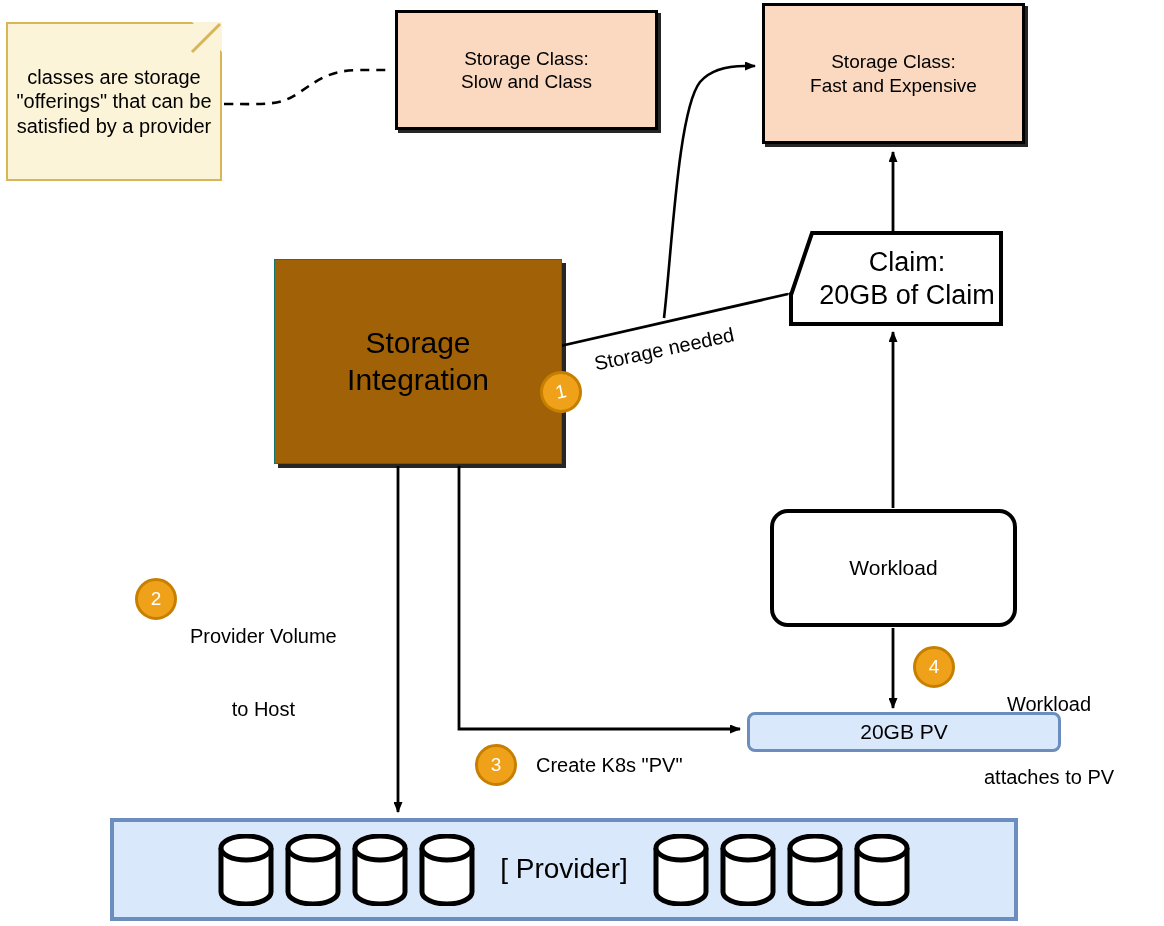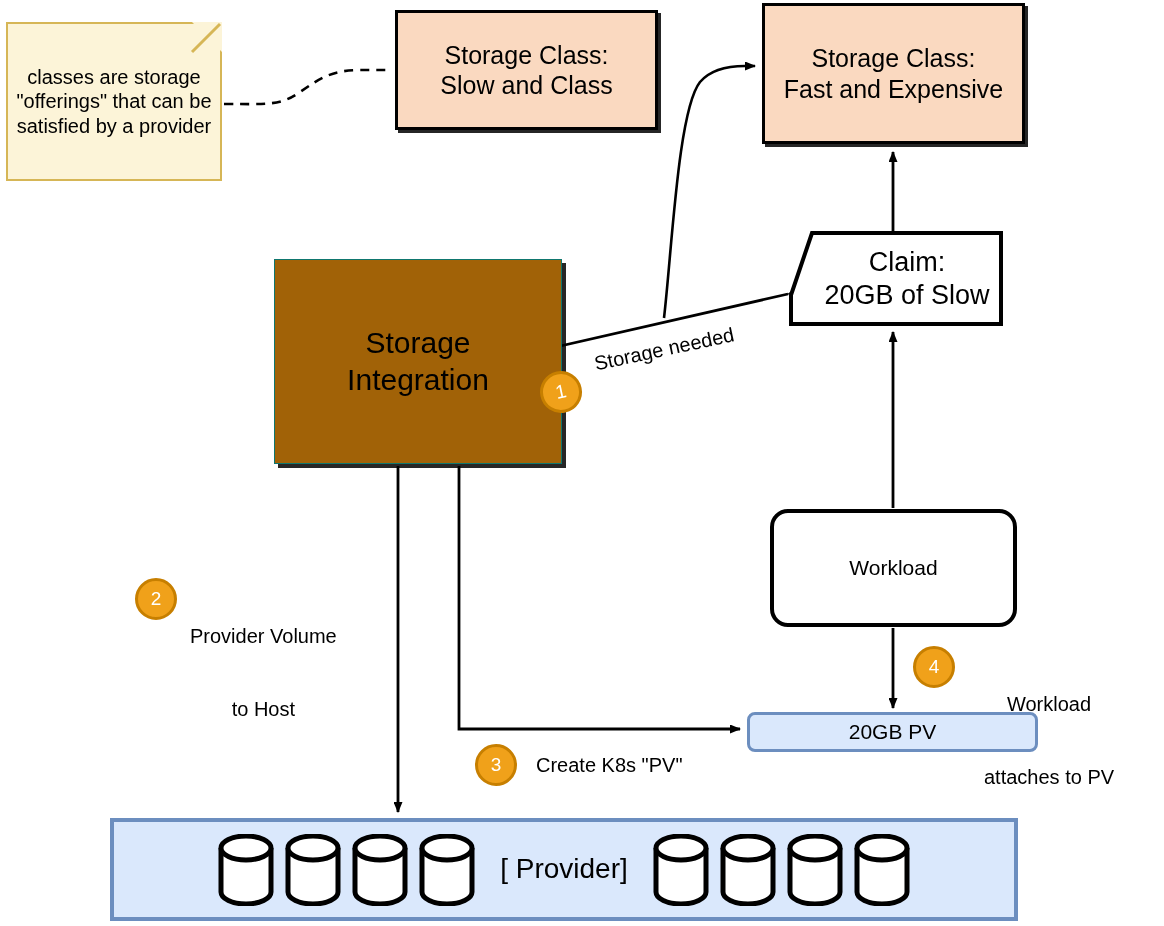--- a/index.html
+++ b/index.html
@@ -54,21 +54,21 @@
   #sticky-note .fold-line {
     position: absolute;
     right: -3px; top: -3px;
     width: 34px; height: 34px;
   }
 
   
   .orange-box {
     background: #fad9c0;
     border: 3px solid #000000;
-    font-size: 25px;
+    font-size: 19px;
     box-shadow: 3px 3px 0 rgba(0,0,0,0.85);
   }
   #storage-class-slow { left: 395px; top: 10px; width: 263px; height: 120px; }
   #storage-class-fast { left: 762px; top: 3px; width: 263px; height: 141px; }
 
   
   #storage-integration {
     left: 274px; top: 259px; width: 288px; height: 205px;
     background: #a16207;
     border: 1px solid #0f766e;
@@ -91,21 +91,21 @@
   #workload {
     left: 770px; top: 509px; width: 247px; height: 118px;
     background: #ffffff;
     border: 4px solid #000000;
     border-radius: 18px;
     font-size: 21px;
   }
 
   
   #pv-box {
-    left: 747px; top: 712px; width: 291px; height: 40px;
+    left: 747px; top: 712px; width: 314px; height: 40px;
     background: #dae8fc;
     border: 3px solid #6c8ebf;
     border-radius: 8px;
     font-size: 21px;
   }
 
   
   #provider-bar {
     left: 110px; top: 818px; width: 908px; height: 103px;
     background: #dae8fc;
@@ -215,21 +215,21 @@
   <div class="node" id="storage-integration">
     <div>
       <div>Storage</div>
       <div>Integration</div>
     </div>
   </div>
 
   <div class="node" id="claim">
     <div class="claim-label">
       <div>Claim:</div>
-      <div>20GB of Slow</div>
+      <div>20GB of Claim</div>
     </div>
   </div>
 
   <div class="node" id="workload">
     <span>Workload</span>
   </div>
 
   <div class="node" id="pv-box">
     <span>20GB PV</span>
   </div>

